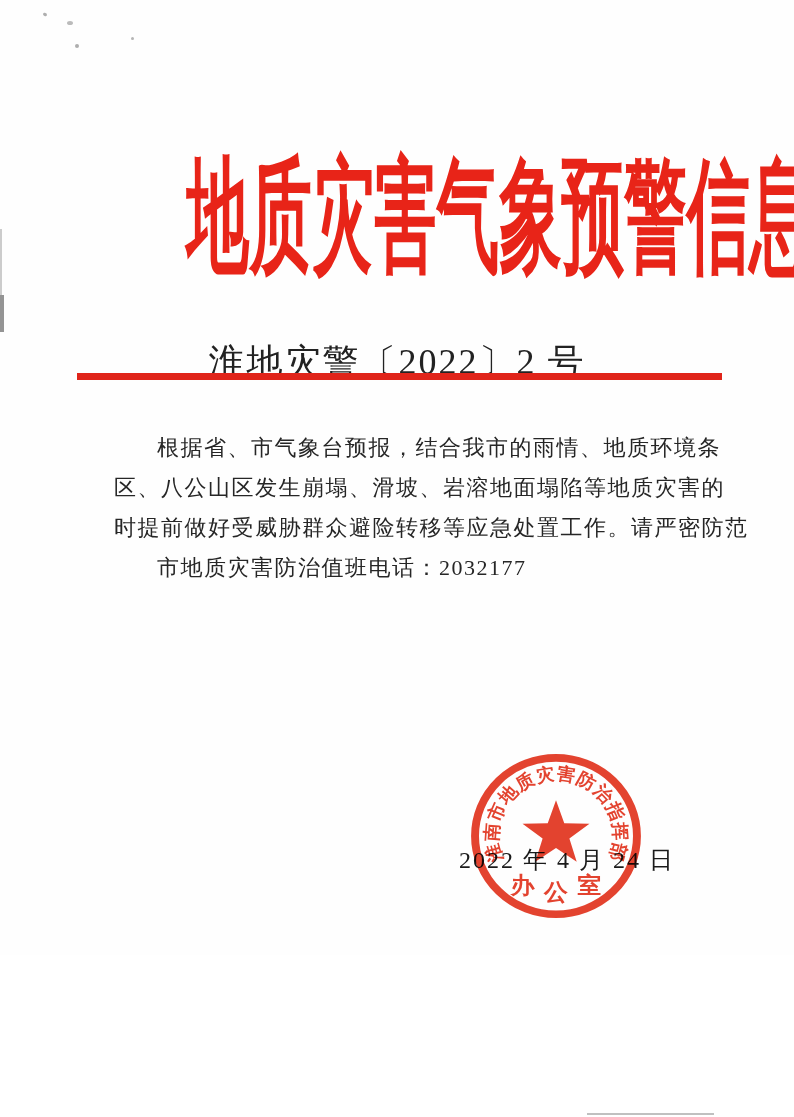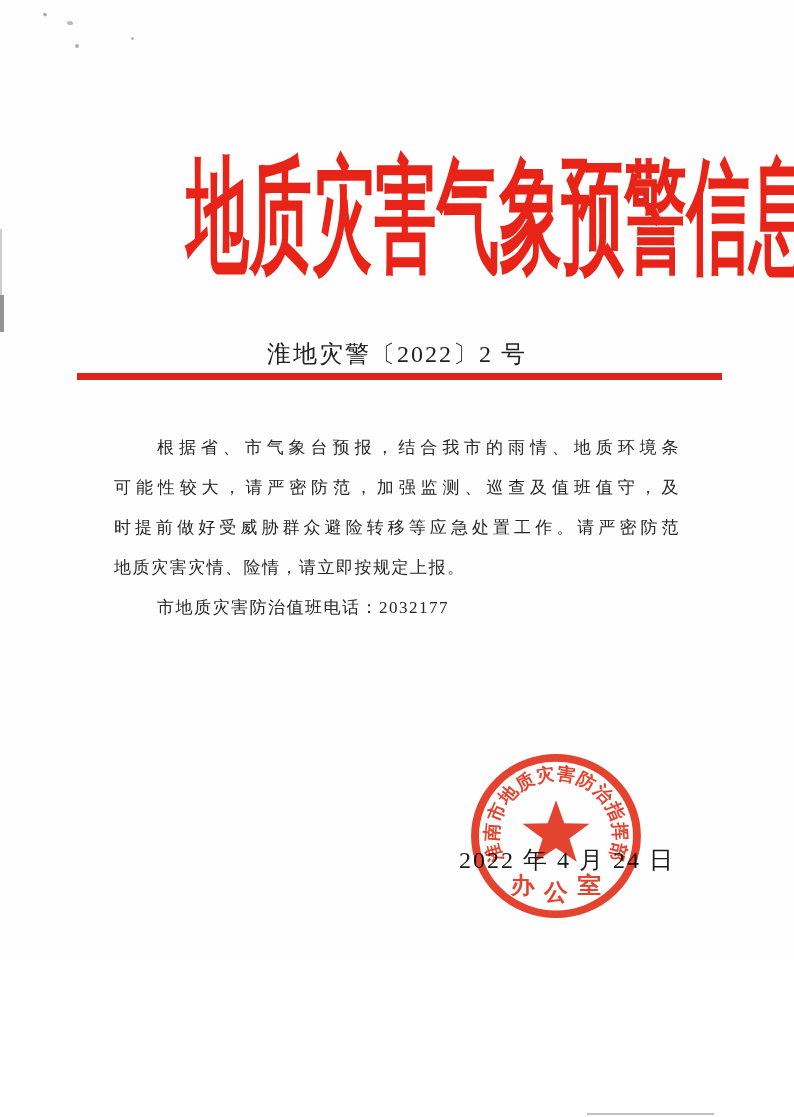--- a/index.html
+++ b/index.html
@@ -39,33 +39,33 @@
     color:var(--title-red);
     white-space:nowrap;
     transform:scale(0.53,1.06);
     transform-origin:center top;
     letter-spacing:0;
   }
   
   .doc-number{
     position:absolute;top:338px;left:0;width:794px;
     text-align:center;
-    font-size:24px;letter-spacing:2px;
+    font-size:36px;letter-spacing:2px;
     color:#222;
   }
   
   .red-rule{
     position:absolute;left:77px;top:373px;
     width:645px;height:7px;
     background:var(--rule-red);
   }
   
   .body-text{
     position:absolute;left:114px;top:428px;width:566px;
-    font-size:17px;line-height:40px;
+    font-size:22px;line-height:40px;
     letter-spacing:1.5px;
     color:var(--body-text);
   }
   .body-text .line{
     height:40px;white-space:nowrap;
     text-align:justify;text-align-last:justify;
   }
   .body-text .line.natural{text-align-last:left;}
   .body-text .line.indent{text-indent:43px;}
 
@@ -104,23 +104,22 @@
   <div class="bottom-line"></div>
 
   <div class="title">地质灾害气象预警信息</div>
 
   <div class="doc-number">淮地灾警〔2022〕2 号</div>
 
   <div class="red-rule"></div>
 
   <div class="body-text">
     <div class="line indent">根据省、市气象台预报，结合我市的雨情、地质环境条</div>
-    <div class="line">可能性较大，请严密防范，加强监测、巡查及值班值守，及</div>
+    <div class="line">区、八公山区发生崩塌、滑坡、岩溶地面塌陷等地质灾害的</div>
     <div class="line">时提前做好受威胁群众避险转移等应急处置工作。请严密防范</div>
-    <div class="line natural">地质灾害灾情、险情，请立即按规定上报。</div>
     <div class="line natural indent">市地质灾害防治值班电话：2032177</div>
   </div>
 
   <div class="issue-date">2022 年 4 月 24 日</div>
 
   <div class="stamp">
     <svg viewBox="0 0 200 200" preserveAspectRatio="none">
       <defs>
         <path id="arcTop" d="M 38,122.6 A 66,66 0 1 1 162,122.6" fill="none"></path>
       </defs>

